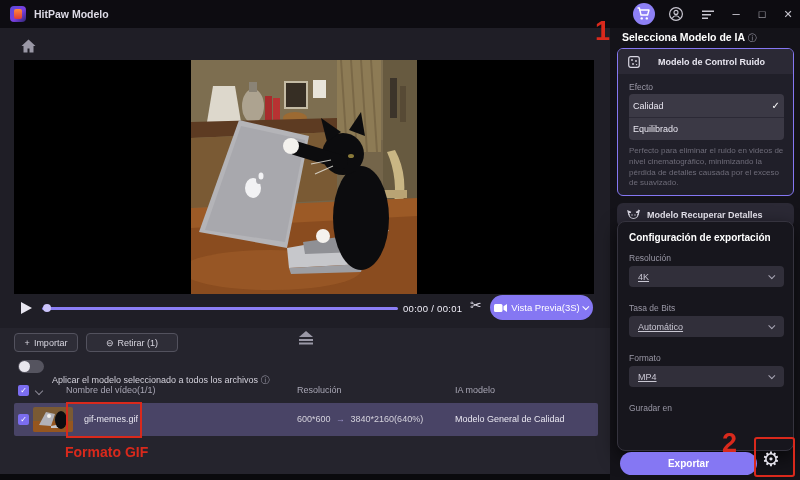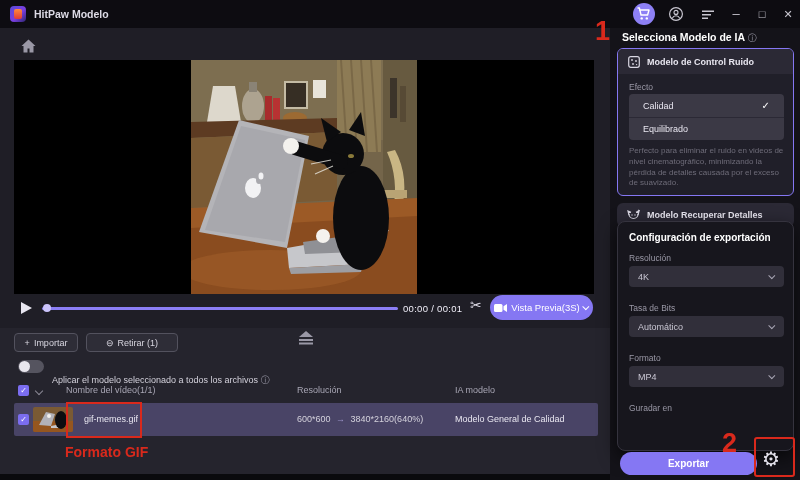--- a/index.html
+++ b/index.html
@@ -54,35 +54,35 @@
   .thumb { position:absolute; left:19px; top:4px; width:40px; height:25px; border-radius:2px; overflow:hidden; }
   .red-box { position:absolute; border:2.5px solid #d9291c; }
   .red-num { position:absolute; color:#d9291c; font-size:27px; font-weight:bold; }
   .formato { position:absolute; left:65px; top:116px; font-size:14px; font-weight:bold; color:#d9291c; }
   .eject { position:absolute; left:298px; top:3px; }
 
   
   #rightpanel { left:610px; top:28px; width:190px; height:452px; background:#141319; }
   .rp-title { position:absolute; left:12px; top:3px; font-size:10.5px; font-weight:bold; color:#fff; }
   .card { position:absolute; left:7px; width:177px; background:#201f29; border:1px solid #8577f3; border-radius:6px; }
-  .card-hdr { height:25px; background:#2b2935; border-radius:5px 5px 0 0; display:flex; align-items:center; gap:7px;
+  .card-hdr { height:25px; background:#2b2935; border-radius:5px 5px 0 0; display:flex; align-items:center; gap:18px;
               padding-left:10px; font-size:9px; font-weight:bold; color:#e8e6f0; }
   .fld-label { position:absolute; left:11px; font-size:8.5px; color:#9a98a6; }
   .opt-box { position:absolute; left:11px; top:45px; width:155px; border-radius:4px; overflow:hidden; }
-  .opt { height:23px; background:#3b3945; display:flex; align-items:center; padding:0 14px; font-size:9px; color:#e8e6f0; }
+  .opt { height:23px; background:#3b3945; display:flex; align-items:center; padding:0 4px; font-size:9px; color:#e8e6f0; }
   .opt + .opt { border-top:1px solid #2b2935; }
   .opt .check { margin-left:auto; color:#fff; font-size:10px; }
   .desc { position:absolute; left:11px; top:97px; width:156px; font-size:8px; line-height:1.35; color:#6e6c79; }
   .hdr-only { position:absolute; left:7px; top:175px; width:177px; height:24px; background:#2b2935; border-radius:6px;
               display:flex; align-items:center; gap:7px; padding-left:10px; font-size:9px; font-weight:bold; color:#e8e6f0; }
   #popup { position:absolute; left:7px; top:193px; width:177px; height:230px; background:#17161d;
            border:1px solid #35333e; border-radius:8px; box-shadow:0 6px 18px rgba(0,0,0,.65); }
   .pop-title { position:absolute; left:11px; top:10px; font-size:10px; font-weight:bold; color:#fff; }
   .select { position:absolute; left:11px; width:155px; height:21px; background:#312f3a; border-radius:4px;
-            display:flex; align-items:center; padding:0 9px; font-size:9px; color:#c9c7d3; }
+            display:flex; align-items:center; padding:0 9px; font-size:9px; color:#c9c7d3;text-decoration:underline; }
   .select .chev { margin-left:auto; color:#a8a6b4; }
   .export-btn { position:absolute; left:10px; top:424px; width:137px; height:23px; border-radius:12px;
                 background:#8577f3; color:#fff; font-size:10px; font-weight:bold;
                 display:flex; align-items:center; justify-content:center; }
   .gear { position:absolute; left:152px; top:419px; font-size:20px; color:#e4e2ec; }
   .bottom-strip { left:0; top:474px; width:610px; height:6px; background:#0a0a0d; }
 </style>
 </head>
 <body>
 

